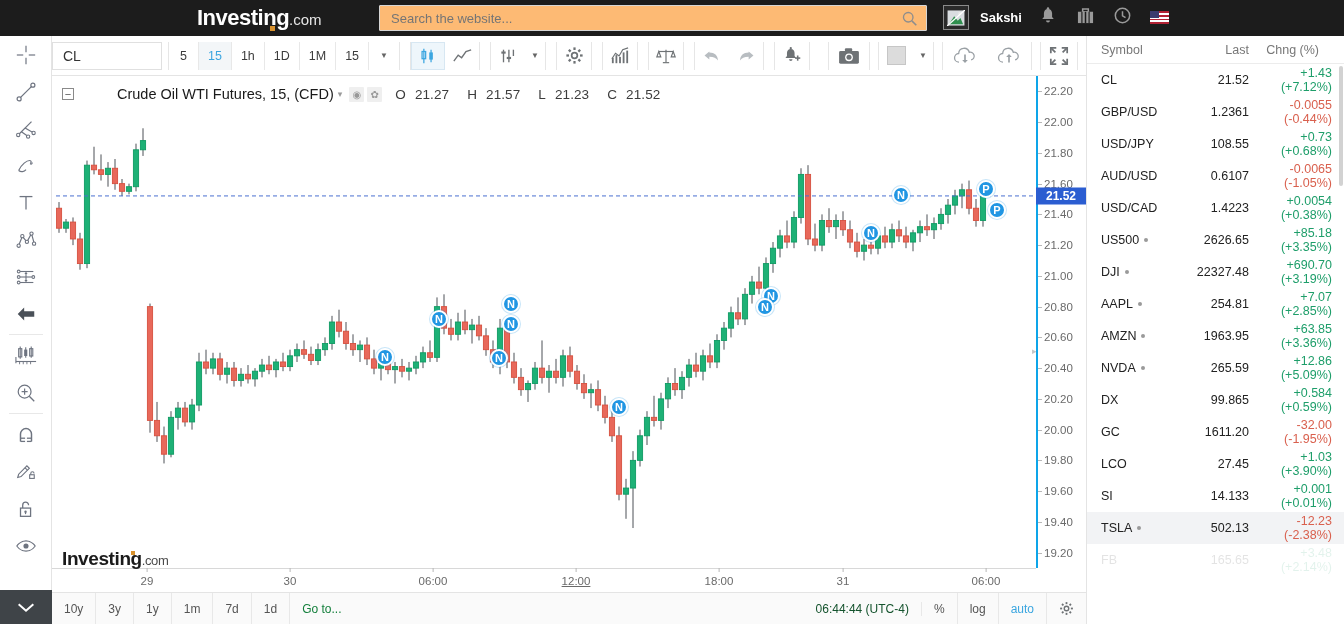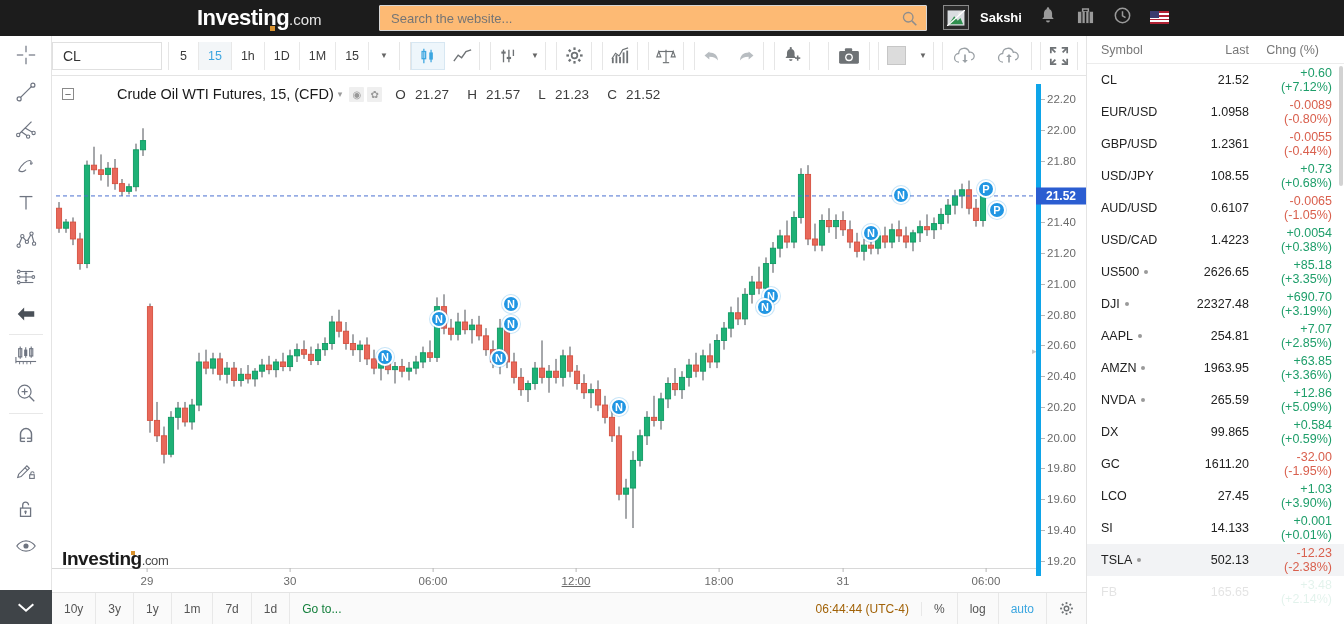--- a/index.html
+++ b/index.html
@@ -123,22 +123,22 @@
     display: flex; align-items: center; justify-content: center;
     margin-right: 3px; font-size: 10px; cursor: pointer; border-radius: 1px;
   }
   .legend-ohlc { margin-left: 10px; font-size: 13.5px; color: #3c3c3c; letter-spacing: 0.1px; }
   .legend-ohlc span { margin-right: 9px; }
 
   .plot {
     position: absolute; left: 4px; top: 0; width: 980px; height: 492px;
   }
   .yaxis {
-    position: absolute; left: 984px; top: 8px; width: 50px; height: 492px;
-    border-left: 5px solid #0ea5e9;
+    position: absolute; left: 984px; top: 0; width: 50px; height: 492px;
+    border-left: 2px solid #0ea5e9;
   }
   .ytick {
     position: absolute; left: 6px; font-size: 11.5px; color: #6a6a6a;
     transform: translateY(-50%); white-space: nowrap;
   }
   .ytick::before {
     content: ""; position: absolute; left: -6px; top: 50%; width: 4px; height: 1px; background: #b8b8b8;
   }
   .ylast {
     position: absolute; left: 984px; width: 50px; height: 17px;
@@ -180,21 +180,21 @@
     background: #fafafa; border-top: 1px solid #e4e4e4;
     display: flex; align-items: center;
   }
   .bb-btn {
     height: 32px; padding: 0 12px; display: flex; align-items: center;
     font-size: 12px; color: #555; cursor: pointer; border-right: 1px solid #e8e8e8;
   }
   .bb-btn.active { color: #3ba6e0; }
   .bb-btn.plain { border-right: 0; color: #15803d; }
   .bb-spacer { flex: 1; }
-  .bb-time { font-size: 12px; color: #a16207; padding: 0 12px; border-right: 1px solid #e8e8e8; }
+  .bb-time { font-size: 12px; color: #14532d; padding: 0 12px; border-right: 1px solid #e8e8e8; }
 
   
   .watchlist {
     position: absolute; left: 1086px; top: 36px; width: 258px; height: 588px;
     background: #ffffff; border-left: 1px solid #e4e4e4;
     overflow: hidden;
   }
   .wl-head {
     display: flex; height: 28px; align-items: center;
     font-size: 12.5px; color: #777; border-bottom: 1px solid #ececec;
@@ -941,26 +941,21 @@
   <div class="watchlist">
     <div class="wl-head">
       <div class="c-sym">Symbol</div>
       <div class="c-last">Last</div>
       <div class="c-chg">Chng (%)</div>
     </div>
     <div id="wl-body">
         <div class="wl-row">
           <div class="c-sym">CL</div>
           <div class="c-last">21.52</div>
-          <div class="c-chg up">+0.60 (+7.12%)</div>
-        </div>
-        <div class="wl-row">
-          <div class="c-sym">EUR/USD</div>
-          <div class="c-last">1.0958</div>
-          <div class="c-chg down">-0.0089 (-0.80%)</div>
+          <div class="c-chg up">+1.43 (+7.12%)</div>
         </div>
         <div class="wl-row">
           <div class="c-sym">GBP/USD</div>
           <div class="c-last">1.2361</div>
           <div class="c-chg down">-0.0055 (-0.44%)</div>
         </div>
         <div class="wl-row">
           <div class="c-sym">USD/JPY</div>
           <div class="c-last">108.55</div>
           <div class="c-chg up">+0.73 (+0.68%)</div>

